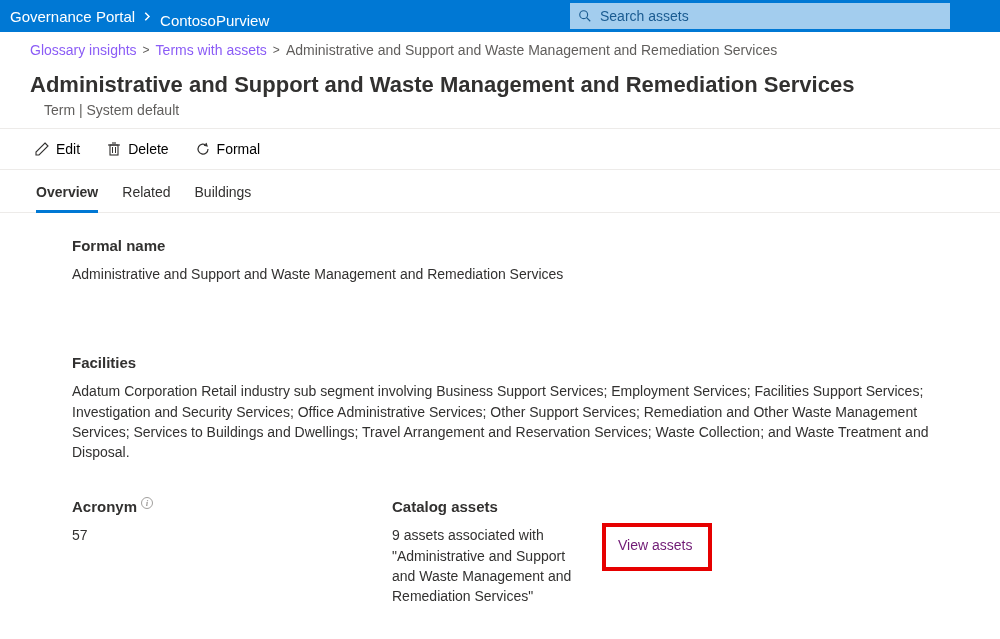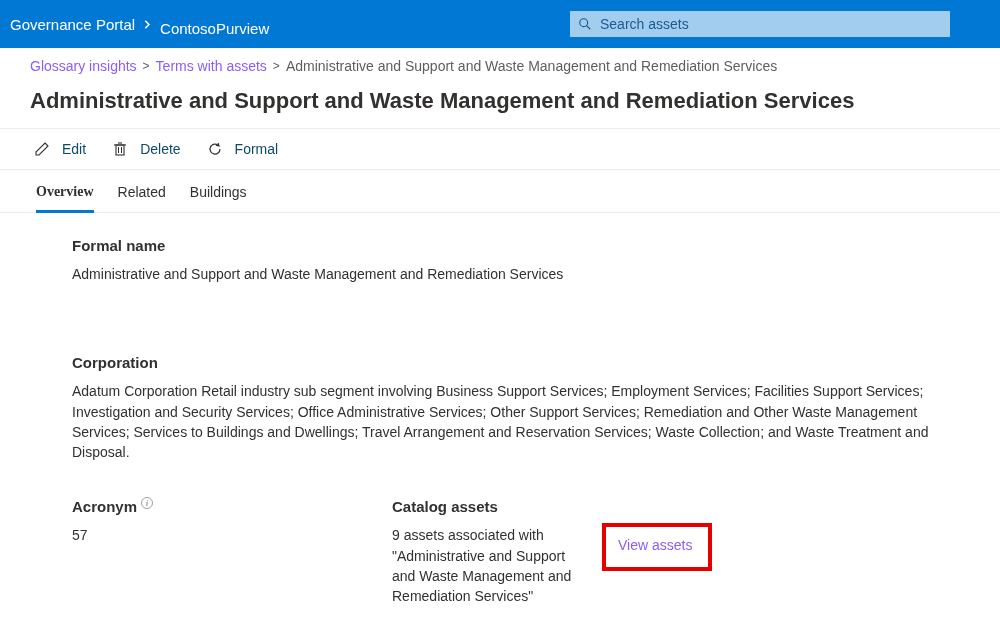--- a/index.html
+++ b/index.html
@@ -13,21 +13,21 @@
       color: #323130;
       background: #ffffff;
       width: 1000px;
       height: 639px;
       overflow: hidden;
     }
     
     
     .header-bar {
       background: #0078d4;
-      height: 48px;
+      height: 32px;
       display: flex;
       align-items: center;
       padding: 0 10px;
       color: #ffffff;
     }
     .header-title {
       font-size: 15px;
       font-weight: 400;
       display: flex;
       align-items: center;
@@ -109,24 +109,24 @@
     .toolbar {
       display: flex;
       gap: 18px;
       padding: 10px 30px;
       border-bottom: 1px solid #edebe9;
       align-items: center;
     }
     .toolbar-btn {
       display: inline-flex;
       align-items: center;
-      gap: 12px;
+      gap: 6px;
       background: none;
       border: none;
-      color: #0c4a6e;
+      color: #000000;
       font-size: 14px;
       cursor: pointer;
       padding: 2px 4px;
     }
     .toolbar-btn svg {
       width: 16px;
       height: 16px;
     }
     
     
@@ -142,21 +142,20 @@
       font-size: 14px;
       color: #323130;
       padding: 4px 0 10px 0;
       cursor: pointer;
       border-bottom: 3px solid transparent;
       margin-bottom: -1px;
     }
     .tab.active {
       font-weight: 600;
       border-bottom-color: #0078d4;
-      font-family: Liberation Serif, serif;
     }
     
     
     .content {
       padding: 24px 24px;
       margin-left: 48px;
     }
     .section {
       margin-bottom: 36px;
     }
@@ -203,21 +202,21 @@
     .catalog-row {
       display: flex;
       align-items: flex-start;
       gap: 20px;
     }
     .catalog-text {
       width: 190px;
       line-height: 1.45;
     }
     .view-assets-link {
-      color: #8b5cf6;
+      color: #701a75;
       text-decoration: none;
       cursor: pointer;
       white-space: nowrap;
     }
     .highlight-box {
       border: 4px solid #e60000;
       padding: 10px 16px 14px 12px;
       display: inline-block;
       margin-top: -2px;
     }
@@ -245,20 +244,21 @@
 <div class="breadcrumb">
   <a href="#">Glossary insights</a>
   <span class="breadcrumb-sep">&gt;</span>
   <a href="#">Terms with assets</a>
   <span class="breadcrumb-sep">&gt;</span>
   <span class="breadcrumb-current">Administrative and Support and Waste Management and Remediation Services</span>
 </div>
 
 <div class="page-header">
   <h1 class="page-title">Administrative and Support and Waste Management and Remediation Services</h1>
+  <div class="page-subtitle">Term | System default</div>
 </div>
 
 <div class="toolbar">
   <button class="toolbar-btn">
     <svg viewBox="0 0 16 16">
         <path d="M11 2 L14 5 L5 14 L2 14 L2 11 Z" stroke="#323130" stroke-width="1.1" fill="none"></path>
       </svg>
     <span>Edit</span>
   </button>
   <button class="toolbar-btn">
@@ -287,21 +287,21 @@
 </div>
 
 <div class="content">
 
   <div class="section" style="margin-bottom:70px;">
     <div class="section-title">Formal name</div>
     <div class="section-body">Administrative and Support and Waste Management and Remediation Services</div>
   </div>
 
   <div class="section">
-    <div class="section-title">Corporation</div>
+    <div class="section-title">Facilities</div>
     <div class="section-body">Adatum Corporation Retail industry sub segment involving Business Support Services; Employment Services; Facilities Support Services; Investigation and Security Services; Office Administrative Services; Other Support Services; Remediation and Other Waste Management Services; Services to Buildings and Dwellings; Travel Arrangement and Reservation Services; Waste Collection; and Waste Treatment and Disposal.</div>
   </div>
 
   <div class="row-two">
     <div class="col-acronym">
       <div class="section-title">
         <span>Acronym</span>
         <span class="info-icon">i</span>
       </div>
       <div class="section-body">57</div>

